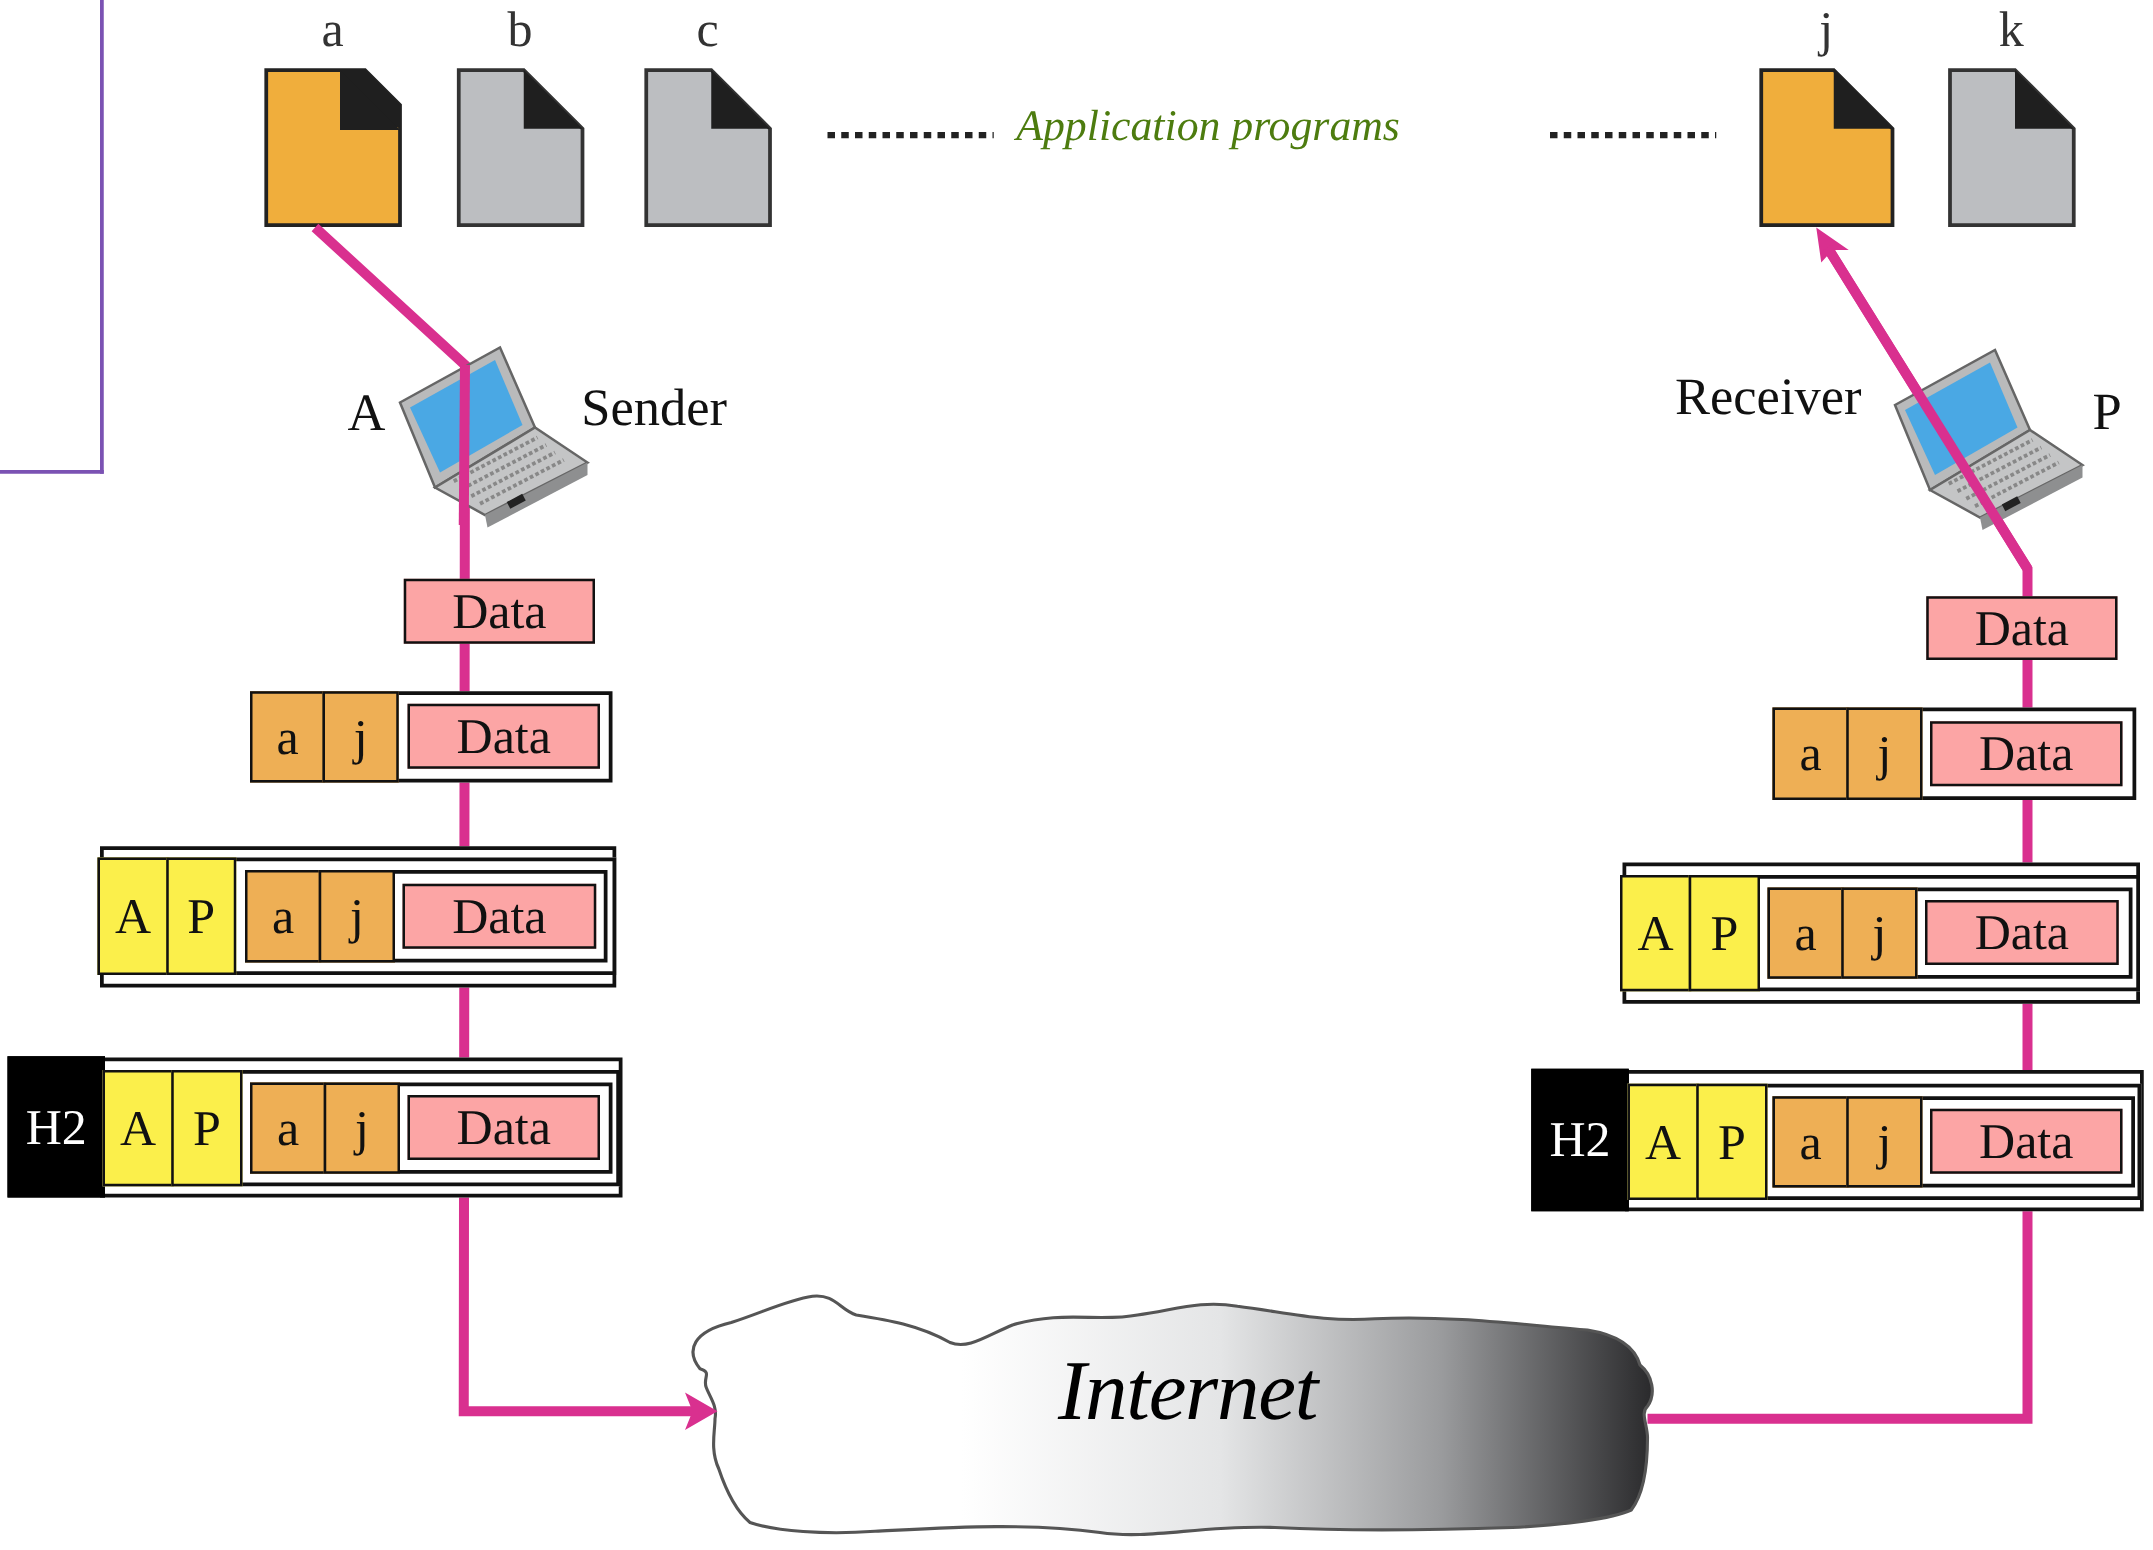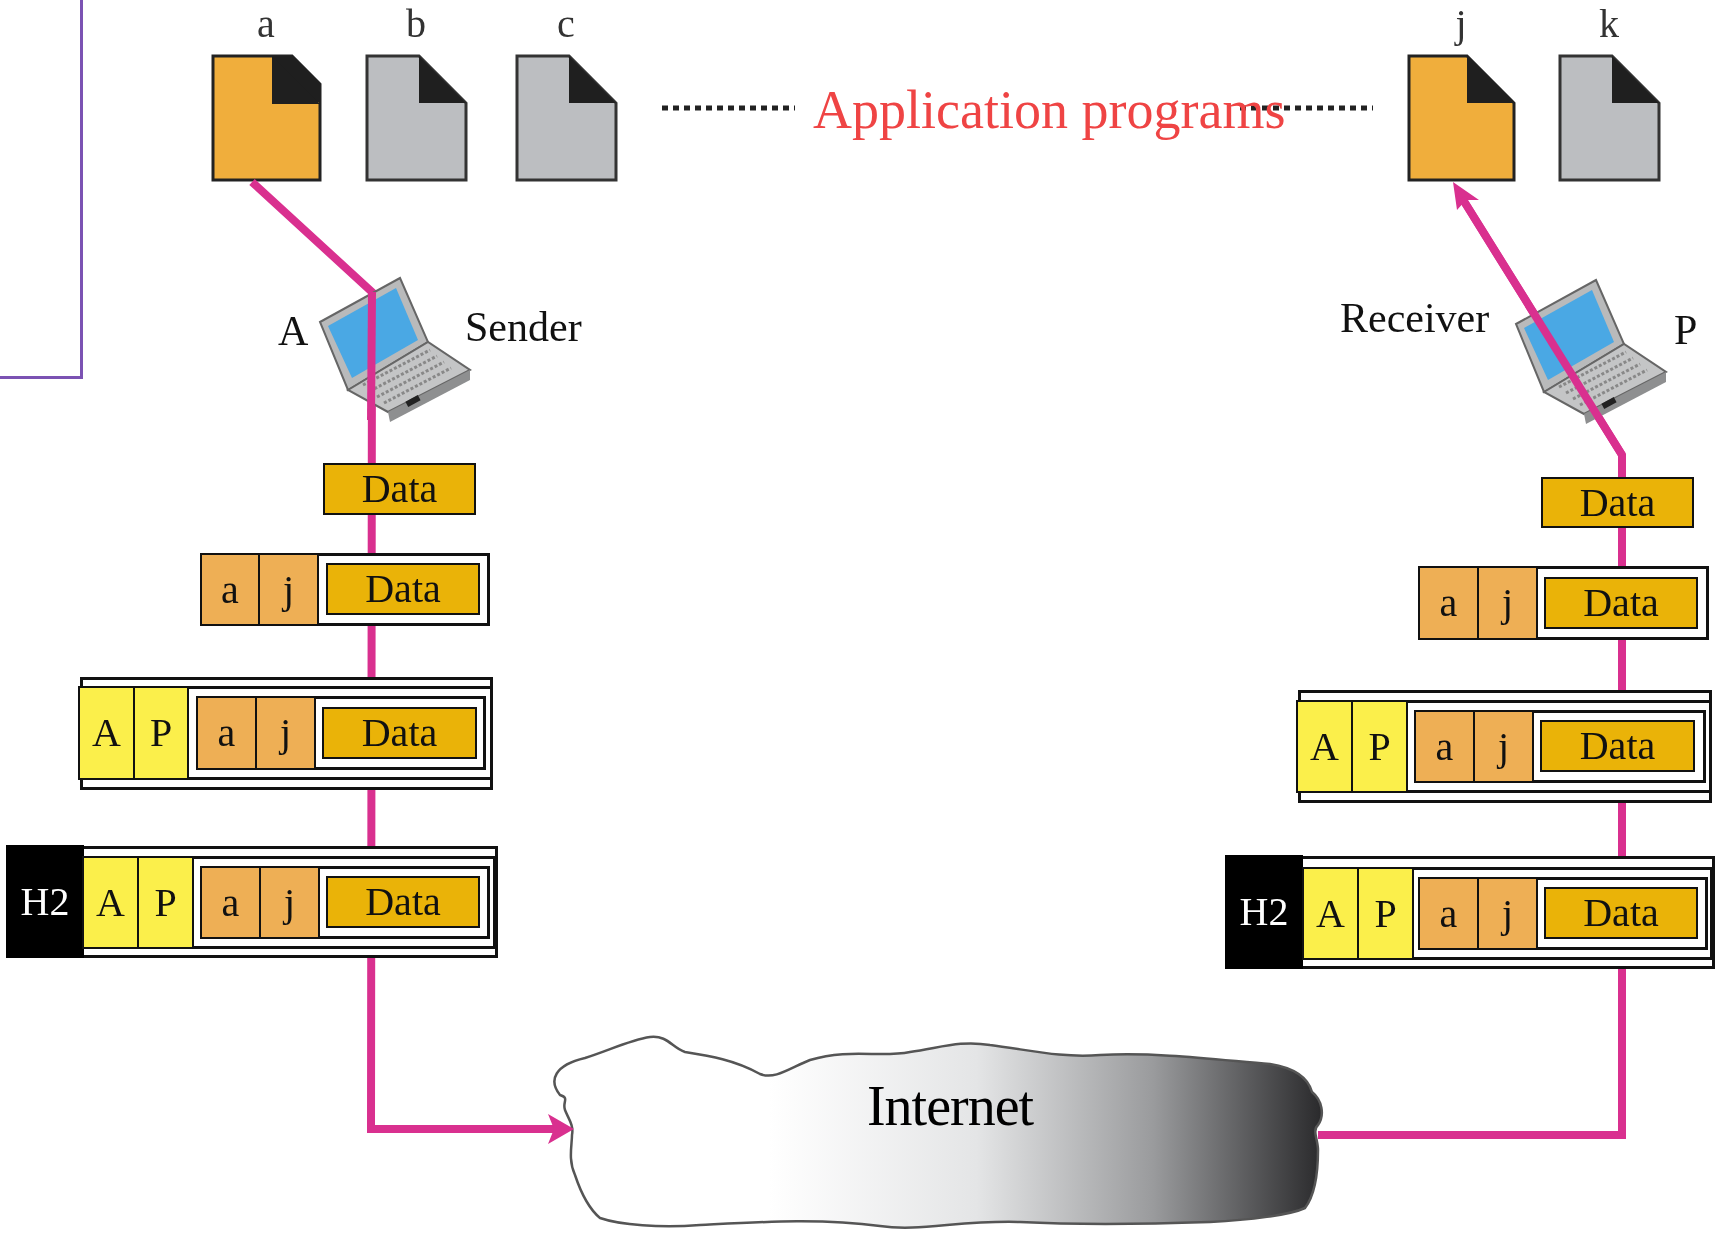--- a/index.html
+++ b/index.html
@@ -2,29 +2,29 @@
 <html><head>
 <meta charset="utf-8">
 <style>
   html, body { margin:0; padding:0; background:#ffffff; }
   body { width:1722px; height:1240px; position:relative; overflow:hidden;
          font-family:"Liberation Serif","DejaVu Serif",serif; color:#111; }
   svg.layer { position:absolute; left:0; top:0; }
   .lbl { position:absolute; font-family:"Liberation Serif","DejaVu Serif",serif; color:#111; line-height:1; white-space:nowrap; }
   .doc-label { font-size:40px; color:#333; transform:translateX(-50%); }
   .side-label { font-size:42px; }
-  .appprog { font-size:54px; color:#ef4444; }
-  .internet { font-size:56px; color:#000; transform:translateX(-50%); letter-spacing:-1px; }
+  .appprog { font-size:35px; color:#4d7c0f;font-style:italic; }
+  .internet { font-size:68px; color:#000; transform:translateX(-50%); letter-spacing:-1px;font-style:italic; }
 
   
   .frame { position:absolute; box-sizing:border-box; border:3px solid #111; background:#fff; }
   .cell { position:absolute; box-sizing:border-box; border:2.5px solid #111;
           font-family:"Liberation Serif","DejaVu Serif",serif; font-size:40px; color:#111;
           display:flex; align-items:center; justify-content:center; line-height:1; }
-  .c-data { background:#eab308; }
+  .c-data { background:#fca5a5; }
   .c-app  { background:#eeaf55; }
   .c-host { background:#fbef4b; }
   .c-link { background:#000; color:#fff; border-color:#000; }
   .frame-purple { position:absolute; border-right:3px solid #7b52b3; border-bottom:3px solid #7b52b3; }
 </style>
 </head>
 <body>
 
 <div class="frame-purple" style="left:0; top:0; width:80px; height:376px;"></div>
 

